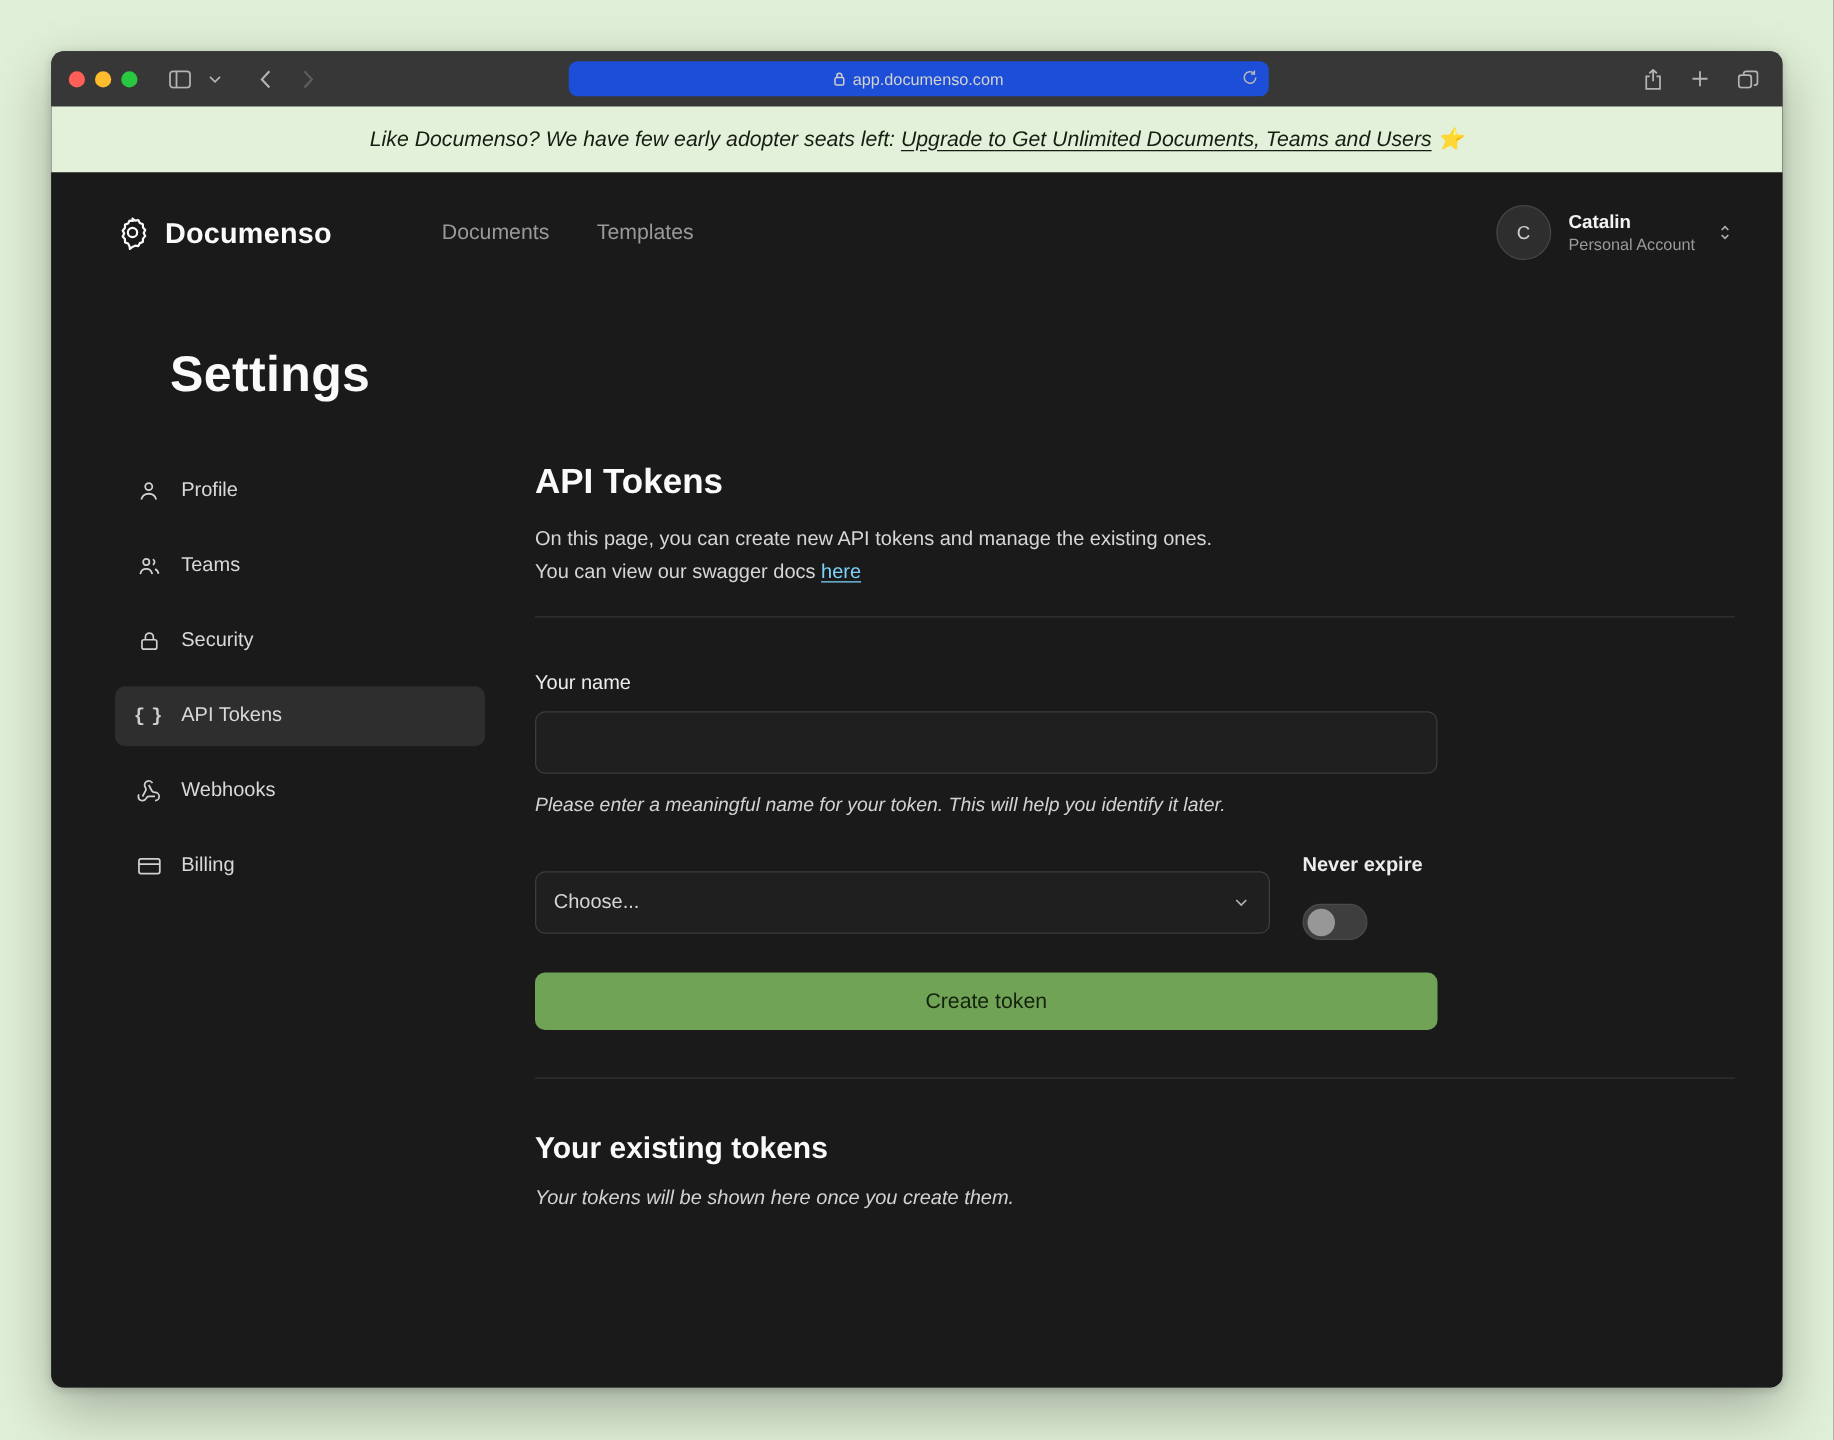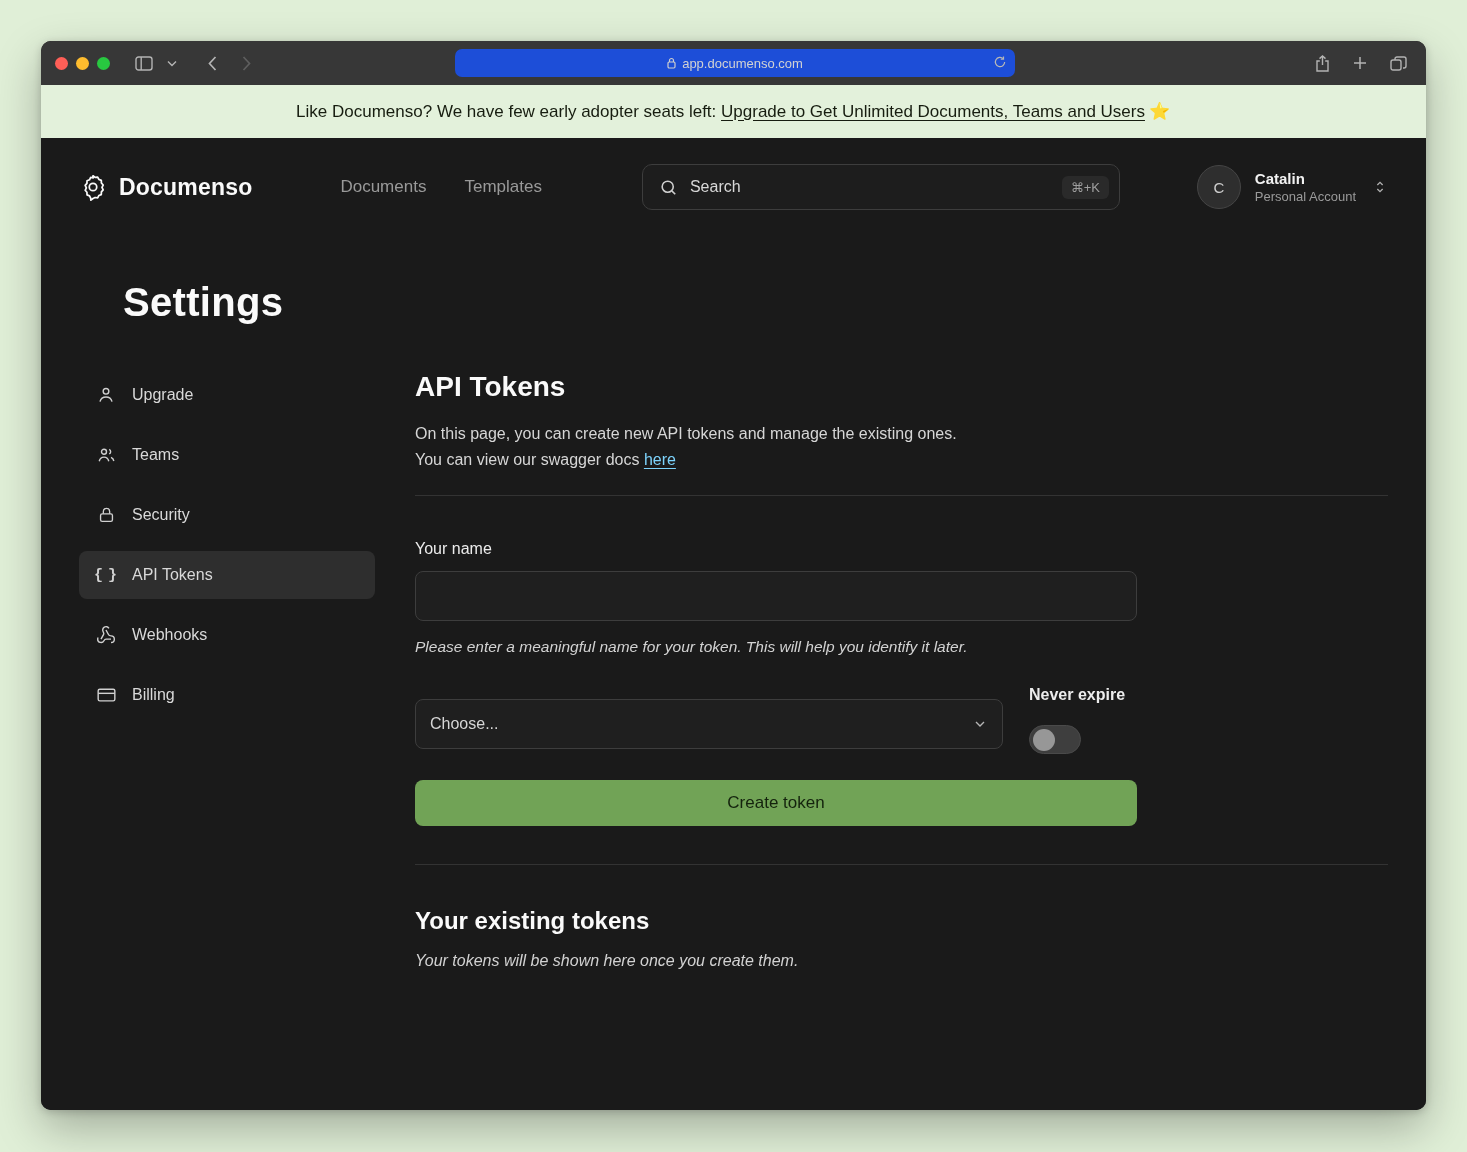--- a/index.html
+++ b/index.html
@@ -62,30 +62,31 @@
 
   
   .banner {
     background: #e3f1db;
     color: #171d10;
     font-size: 17px;
     text-align: center;
     padding: 16px 10px;
     flex-shrink: 0;
     line-height: 1.25;
+    font-style: italic;
   }
   .banner a { color: #171d10; text-decoration: underline; text-underline-offset: 3px; font-weight: 500; }
   .banner .star { color: #f1b33c; }
 
   
   .app {
     background: #1a1a1a;
     color: #ededed;
     flex: 1;
-    padding: 26px 38px 0 38px;
+    padding: 26px 38px 0 51px;
     overflow: hidden;
   }
 
   .app-header { display: flex; align-items: center; }
   .brand { display: flex; align-items: center; gap: 12px; color: #fafafa; }
   .brand .logo { color: #fafafa; }
   .brand .brand-name { font-size: 23px; font-weight: 700; letter-spacing: .2px; }
   .main-nav { display: flex; gap: 38px; margin-left: 88px; }
   .main-nav .nav-item { color: #999999; font-size: 17px; cursor: pointer; }
   .searchbar {
@@ -302,30 +303,20 @@
               <path d="M12 2.4l1.8 1.4 2.2-.3 1 2 2.1.8.1 2.3 1.5 1.7-1 2.1 1 2.1-1.5 1.7-.1 2.3-2.1.8-1 2-2.2-.3L12 21.9l-1.8 1.4-.2-1.7-1-2-2.1-.8-.1-2.3-1.5-1.7 1-2.1-1-2.1 1.5-1.7.1-2.3 2.1-.8 1-2 2.2.3z"></path>
               <circle cx="12" cy="12" r="3.2"></circle>
             </svg>
         </span>
         <span class="brand-name">Documenso</span>
       </div>
       <nav class="main-nav">
         <span class="nav-item">Documents</span>
         <span class="nav-item">Templates</span>
       </nav>
-      <div class="searchbar">
-        <span>
-          <svg width="19" height="19" viewBox="0 0 24 24" fill="none" stroke="#cfcfcf" stroke-width="2">
-              <circle cx="11" cy="11" r="7"></circle>
-              <path d="m20.5 20.5-4.3-4.3"></path>
-            </svg>
-        </span>
-        <span class="ph">Search</span>
-        <span class="kbd">⌘+K</span>
-      </div>
       <div class="account">
         <div class="avatar">C</div>
         <div class="acct-text">
           <div class="acct-name">Catalin</div>
           <div class="acct-type">Personal Account</div>
         </div>
         <span class="acct-chev">
           <svg width="16" height="18" viewBox="0 0 24 24" fill="none" stroke="currentColor" stroke-width="2">
               <path d="m8 9 4-4 4 4"></path>
               <path d="m8 15 4 4 4-4"></path>
@@ -339,21 +330,21 @@
     <div class="content">
 
       <aside class="settings-nav">
         <div class="snav-item">
           <span class="icon">
             <svg width="20" height="20" viewBox="0 0 24 24" fill="none" stroke="currentColor" stroke-width="1.7">
                 <circle cx="12" cy="7.5" r="3.4"></circle>
                 <path d="M4.8 20c.9-3.7 3.7-5.6 7.2-5.6s6.3 1.9 7.2 5.6"></path>
               </svg>
           </span>
-          <span>Upgrade</span>
+          <span>Profile</span>
         </div>
         <div class="snav-item">
           <span class="icon">
             <svg width="21" height="20" viewBox="0 0 24 24" fill="none" stroke="currentColor" stroke-width="1.7">
                 <circle cx="9" cy="8" r="3"></circle>
                 <path d="M3.3 19.5c.6-3.1 2.8-5 5.7-5s5.1 1.9 5.7 5"></path>
                 <path d="M15.3 5.3a3 3 0 0 1 0 5.4"></path>
                 <path d="M17.4 14.8c1.8.7 3 2.2 3.4 4.4"></path>
               </svg>
           </span>

